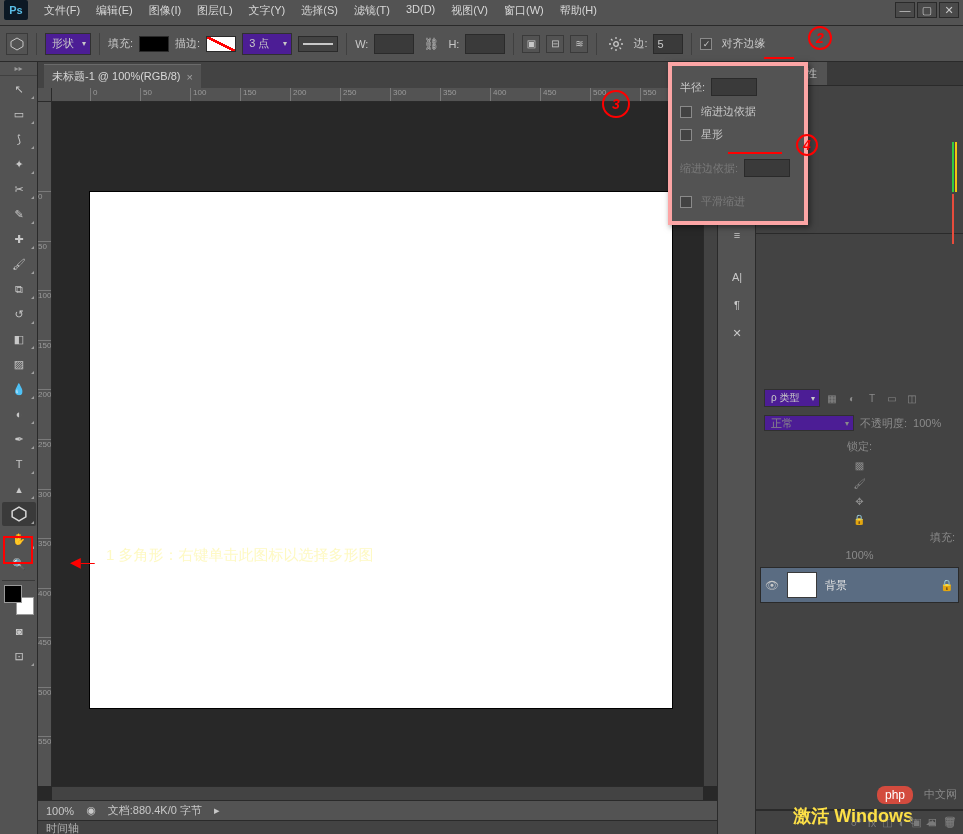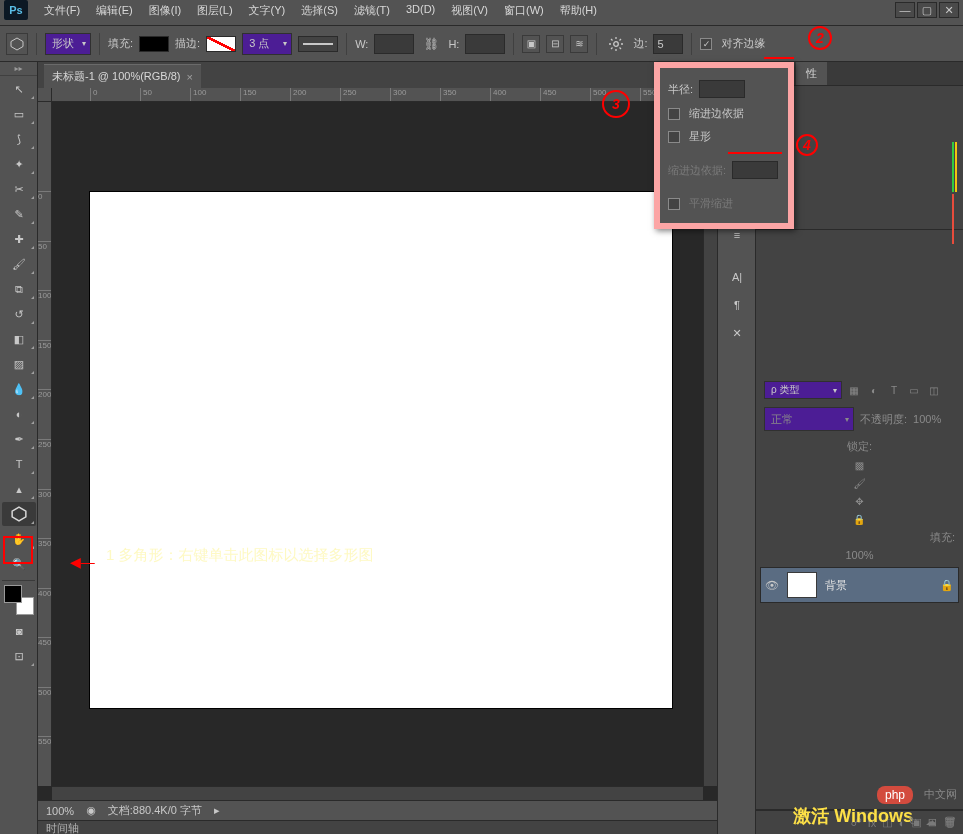--- a/index.html
+++ b/index.html
@@ -80,34 +80,34 @@
 .panel-tabs { height:24px; background:#3a3a3a; display:flex; border-bottom:1px solid #2a2a2a;}
 .panel-tab { padding:4px 10px; color:#9a9a9a; background:#3a3a3a;}
 .panel-tab.active { background:#535353; color:#d8d8d8;}
 .panel-body { background:#434343; flex:1; border-bottom:1px solid #2a2a2a;}
 .properties-panel { height:48px;}
 .histogram { position:absolute; right:4px; top:80px; width:8px; height:60px;}
 .histogram .bar{ width:2px; height:50px; background:#2ecc40; display:inline-block; margin:0 0.5px;}
 
 .layers-panel .panel-body { padding:4px; }
 .layer-filter { display:flex; gap:4px; padding:4px; align-items:center;}
-.layer-filter .opt-select{ width:78px; height:18px; font-size:10px;}
+.layer-filter .opt-select{ width:56px; height:18px; font-size:10px;}
 .filter-icon { width:16px; height:14px; display:flex; align-items:center; justify-content:center; color:#8a8a8a; font-size:10px;}
 .blend-row { display:flex; gap:6px; padding:4px; align-items:center; color:#8a8a8a;}
-.blend-row .opt-select{ width:90px; height:24px;}
+.blend-row .opt-select{ width:90px; height:16px;}
 .lock-row { display:flex; gap:4px; padding:4px; align-items:center; color:#8a8a8a;flex-direction:column;}
 .layer-item { display:flex; align-items:center; gap:8px; padding:4px; background:#5a6c82; border:1px solid #2a2a2a; margin:2px 0;}
 .layer-eye { width:14px; text-align:center;}
 .layer-thumb { width:30px; height:26px; background:#fff; border:1px solid #3a3a3a;}
 .layer-name { color:#e0e0e0;}
 .panel-footer { height:24px; border-top:1px solid #2a2a2a; display:flex; align-items:center; justify-content:flex-end; gap:6px; padding:0 6px;}
 .panel-footer span { color:#7a7a7a; font-size:11px;}
 
 
-.gear-popup { position: absolute; left: 654px; top: 62px; width: 140px; background: #535353; border: 6px solid #fca5a5; box-shadow: 2px 2px 6px rgba(0,0,0,0.5); padding: 8px; z-index: 15; }
+.gear-popup { position: absolute; left: 668px; top: 62px; width: 140px; background: #535353; border: 4px solid #fca5a5; box-shadow: 2px 2px 6px rgba(0,0,0,0.5); padding: 8px; z-index: 15; }
 .popup-row { display: flex; align-items: center; gap: 6px; padding: 4px 0; color: #c8c8c8; }
 .popup-row.disabled { color: #7a7a7a; margin-top: 9px; }
 .popup-input { width: 46px; height: 18px; background: #3a3a3a; border: 1px solid #2a2a2a; }
 
 
 .status-bar { position: absolute; left: 38px; right: 246px; bottom: 14px; height: 20px; background: #535353; display: flex; align-items: center; gap: 12px; padding: 0 8px; border-top: 1px solid #2a2a2a; color:#c8c8c8; font-size:11px;}
 .timeline-bar { position:absolute; left:38px; right:246px; bottom:0; height:14px; background:#434343; border-top:1px solid #2a2a2a; padding:0 8px; color:#b0b0b0; font-size:10px; line-height:14px;}
 
 .watermark { position:absolute; right:50px; bottom:6px; font-size:18px; color:#fde047; font-family: "Segoe UI Light", Arial; z-index:3;font-weight:bold;}
 .php-badge { position:absolute; right:50px; bottom:30px; background:#d34b3e; color:#fff; padding:2px 8px; border-radius:8px; font-size:12px; z-index:3;}

